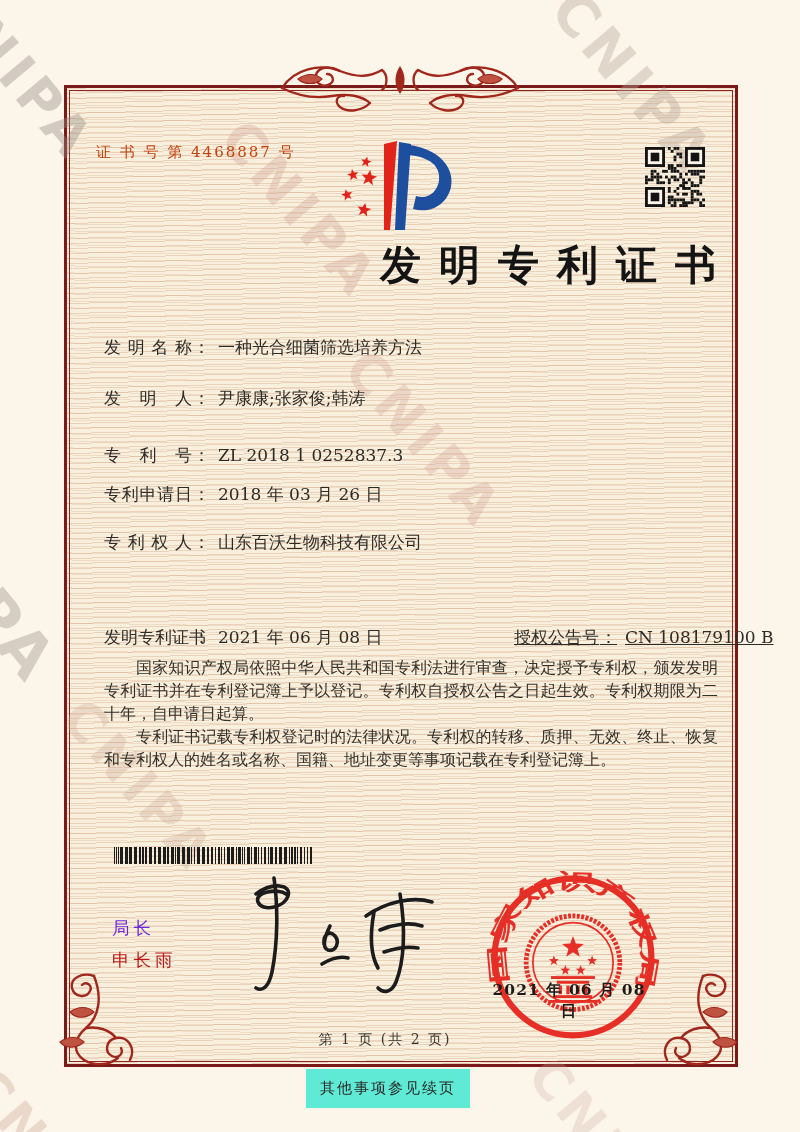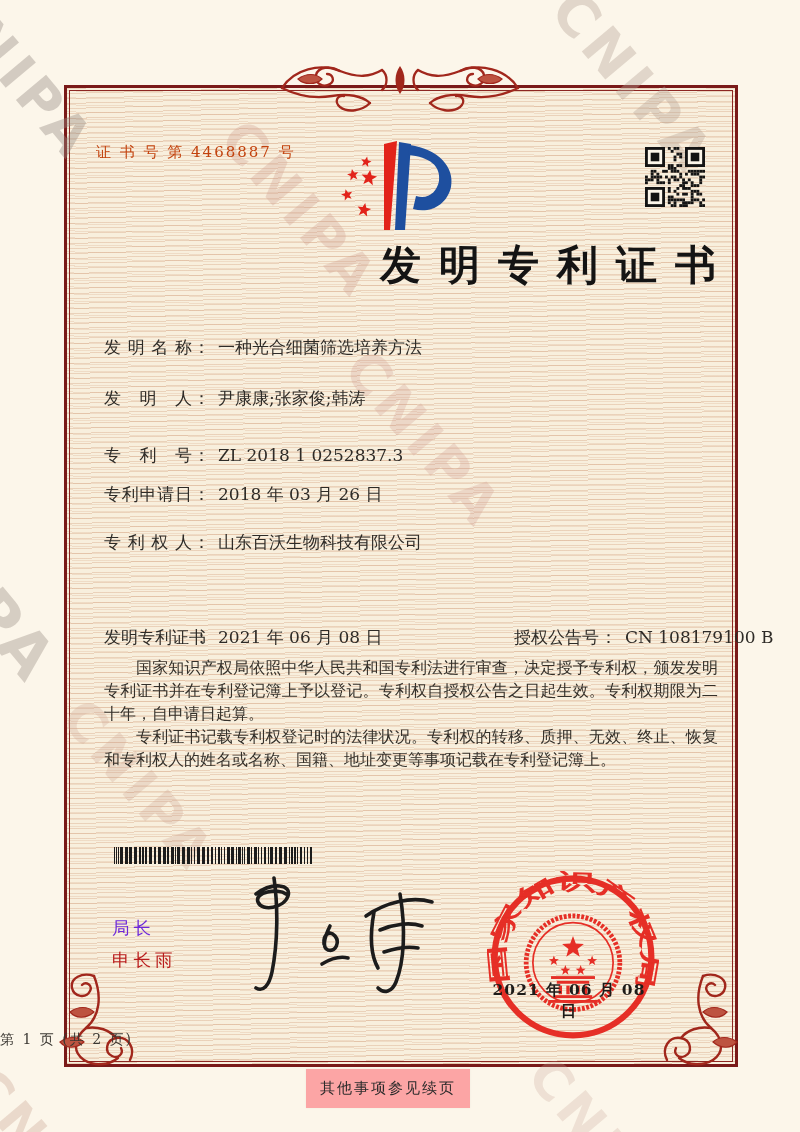--- a/index.html
+++ b/index.html
@@ -19,38 +19,38 @@
   
   .certno{position:absolute;left:96px;top:143px;font-size:15px;letter-spacing:2px;color:#c2410c;}
   .qr{position:absolute;left:645px;top:147px;width:60px;height:60px;}
   .logo{position:absolute;left:338px;top:137px;}
   .title{position:absolute;left:54px;top:238px;width:680px;text-align:right;
          font-size:41px;font-weight:bold;color:#141414;letter-spacing:18px;text-indent:18px;}
   
   .frow{position:absolute;left:104px;font-size:17px;color:#2e2b27;white-space:nowrap;}
   .flabel{display:inline-block;width:88px;text-align:justify;text-align-last:justify;vertical-align:bottom;}
   .fcolon{margin:0 8px 0 1px;}
-  .grant2{position:absolute;left:410px;top:0;}
+  .grant2{position:absolute;left:410px;top:0;text-decoration:underline;}
   
   .paras{position:absolute;left:104px;top:656px;width:614px;font-size:16px;line-height:23px;
          text-align:justify;color:#34302a;}
   .paras p{margin:0;text-indent:2em;}
   
   .barcode{position:absolute;left:114px;top:847px;}
   
   .sig-title{position:absolute;left:112px;top:916px;font-size:17.5px;letter-spacing:4px;color:#6d28d9;}
   .sig-name{position:absolute;left:112px;top:948px;font-size:17.5px;letter-spacing:4px;color:#b91c1c;}
   .sig-script{position:absolute;left:228px;top:868px;}
   
   .seal{position:absolute;left:487px;top:871px;opacity:.94;}
   .seal-date{position:absolute;left:489px;top:980px;width:160px;text-align:center;
              font-size:15.5px;font-weight:bold;color:#1d1b19;z-index:3;letter-spacing:1px;}
   
-  .pageno{position:absolute;left:0;top:1031px;width:770px;text-align:left;font-size:14px;color:#3a3732;letter-spacing:2px;}
-  .note{position:absolute;left:306px;top:1069px;background:#fca5a5;padding:10px 14px;
+  .pageno{position:absolute;left:0;top:1031px;width:770px;text-align:center;font-size:14px;color:#3a3732;letter-spacing:2px;}
+  .note{position:absolute;left:306px;top:1069px;background:#5eead4;padding:10px 14px;
         font-size:15px;color:#2b2b2b;letter-spacing:2px;box-shadow:0 0 2px rgba(0,0,0,.06);}
   .orn{position:absolute;}
   svg{display:block;}
 </style>
 </head>
 <body>
 
 <div class="page">
 
   <div class="frame">

